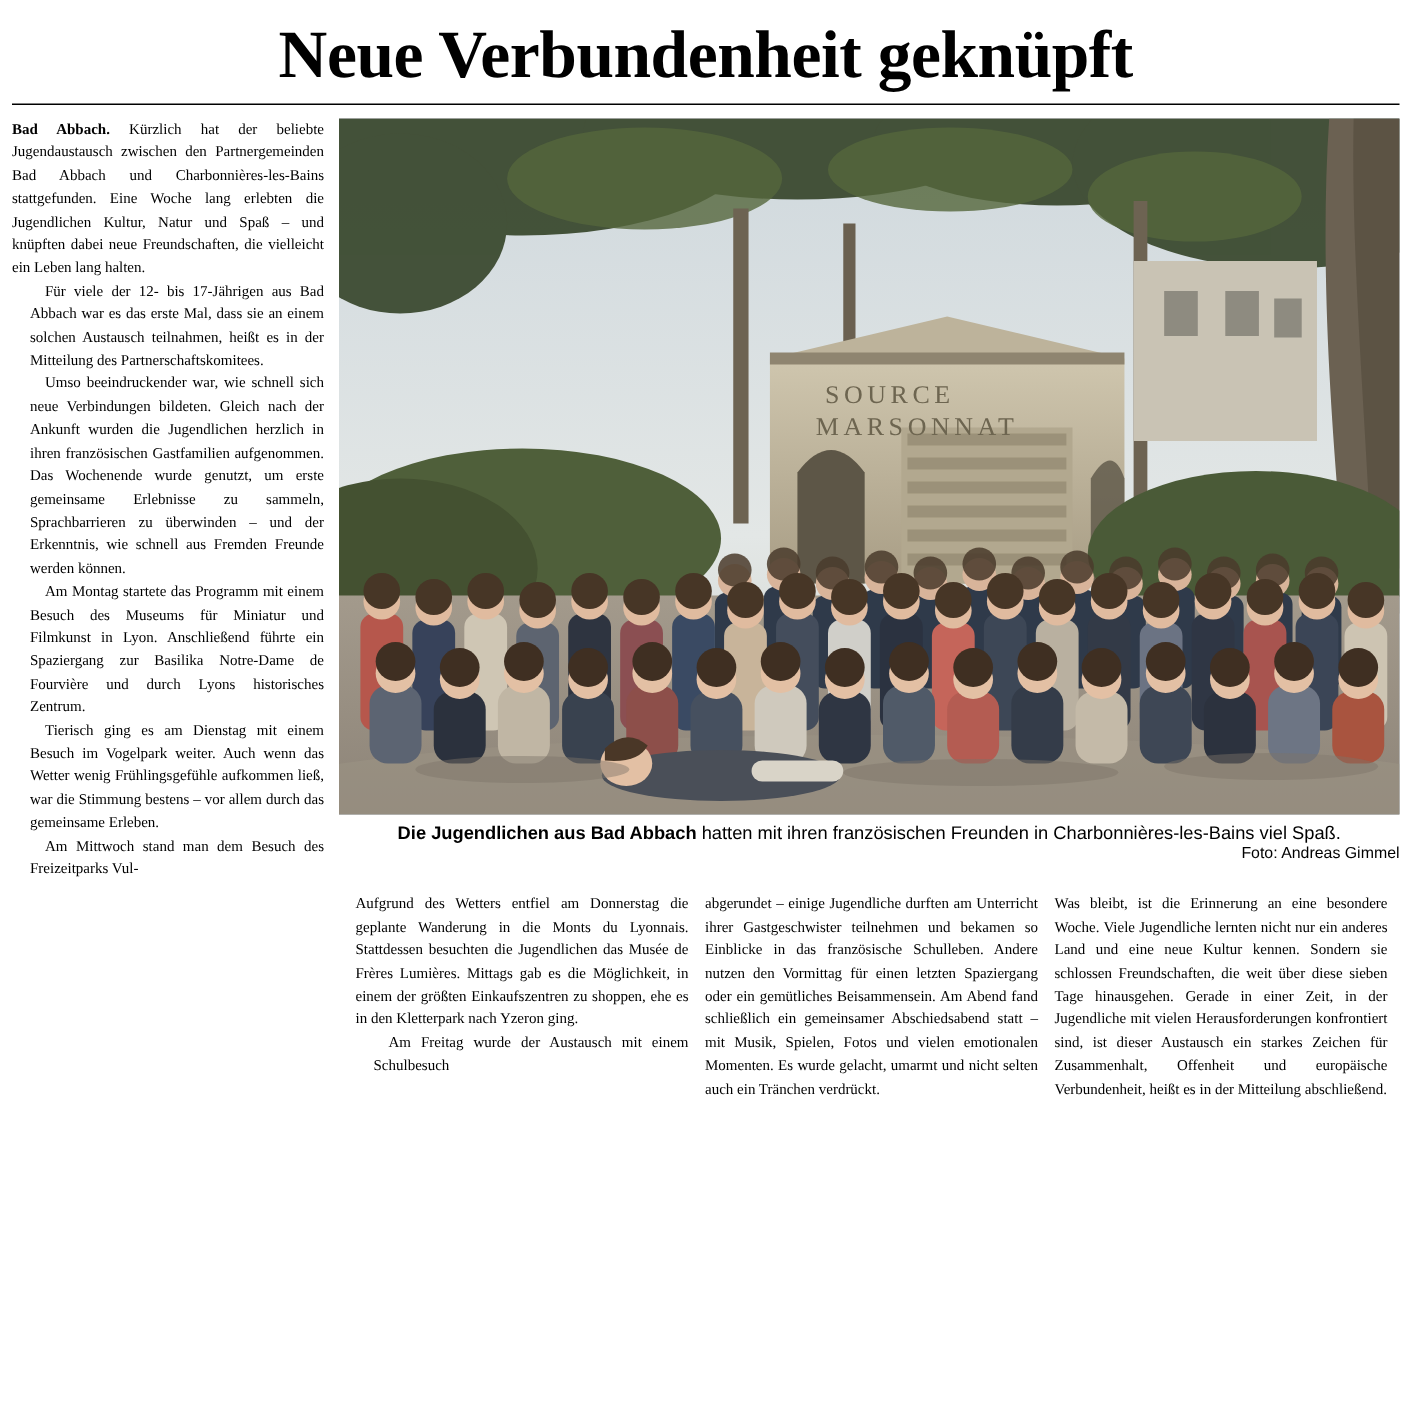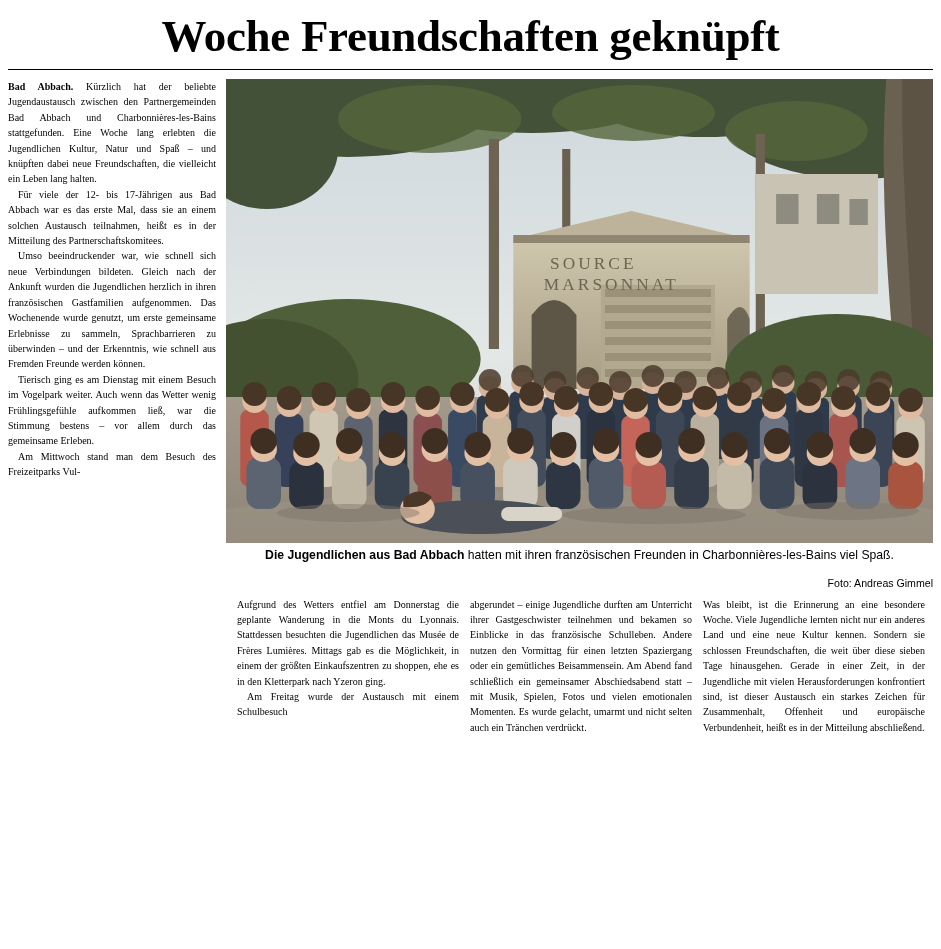--- a/index.html
+++ b/index.html
@@ -71,20 +71,21 @@
     line-height: 15.4px;
     text-align: justify;
     text-justify: inter-word;
     hyphens: auto;
   }
   .bodytext p {
     margin: 0;
   }
   .bodytext p + p {
     text-indent: 10px;
+    margin-left: 12px;
   }
   .bodytext .dateline {
     font-weight: bold;
   }
 
   
   .photo {
     position: relative;
     width: 100%;
     height: 464px;
@@ -98,21 +99,21 @@
     font-size: 12.2px;
     line-height: 14.6px;
     margin-top: 5px;
     text-align: center;
   }
   .caption b { font-weight: bold; }
   .credit {
     font-family: "Liberation Sans", sans-serif;
     font-size: 10.6px;
     text-align: right;
-    margin-top: 14px;
+    margin-top: 0;
   }
 
   
   .bottom-cols {
     display: flex;
     margin: 8px 8px 0 8px;
     gap: 11px;
   }
   .bcol {
     width: 222px;
@@ -123,29 +124,30 @@
     width: 218px;
     flex: 0 0 218px;
   }
   .spacer-col { height: 1px; }
 </style>
 </head>
 <body>
 
 <div class="page">
 
-  <h1 class="headline">Woche Freundschaften geknüpft</h1>
+  <h1 class="headline">Neue Verbundenheit geknüpft</h1>
   <div class="rule"></div>
 
   <div class="top-region">
 
     <div class="col-lead bodytext">
       <p><span class="dateline">Bad Abbach.</span><span> Kürzlich hat der beliebte Jugendaustausch zwischen den Partnergemeinden Bad Abbach und Charbonnières-les-Bains stattgefunden. Eine Woche lang erlebten die Jugendlichen Kultur, Natur und Spaß – und knüpften dabei neue Freundschaften, die vielleicht ein Leben lang halten.</span></p>
       <p>Für viele der 12- bis 17-Jährigen aus Bad Abbach war es das erste Mal, dass sie an einem solchen Austausch teilnahmen, heißt es in der Mitteilung des Partnerschaftskomitees.</p>
       <p>Umso beeindruckender war, wie schnell sich neue Verbindungen bildeten. Gleich nach der Ankunft wurden die Jugendlichen herzlich in ihren französischen Gastfamilien aufgenommen. Das Wochenende wurde genutzt, um erste gemeinsame Erlebnisse zu sammeln, Sprachbarrieren zu überwinden – und der Erkenntnis, wie schnell aus Fremden Freunde werden können.</p>
+      <p>Am Montag startete das Programm mit einem Besuch des Museums für Miniatur und Filmkunst in Lyon. Anschließend führte ein Spaziergang zur Basilika Notre-Dame de Fourvière und durch Lyons historisches Zentrum.</p>
       <p>Tierisch ging es am Dienstag mit einem Besuch im Vogelpark weiter. Auch wenn das Wetter wenig Frühlingsgefühle aufkommen ließ, war die Stimmung bestens – vor allem durch das gemeinsame Erleben.</p>
       <p>Am Mittwoch stand man dem Besuch des Freizeitparks Vul-</p>
     </div>
 
     <div class="photo-wrap">
       <div class="photo">
         <svg viewBox="0 0 694 464" preserveAspectRatio="none">
           <defs>
             <linearGradient id="skyg" x1="0" y1="0" x2="0" y2="1">
               <stop offset="0%" stop-color="#cfd8dd"></stop>

